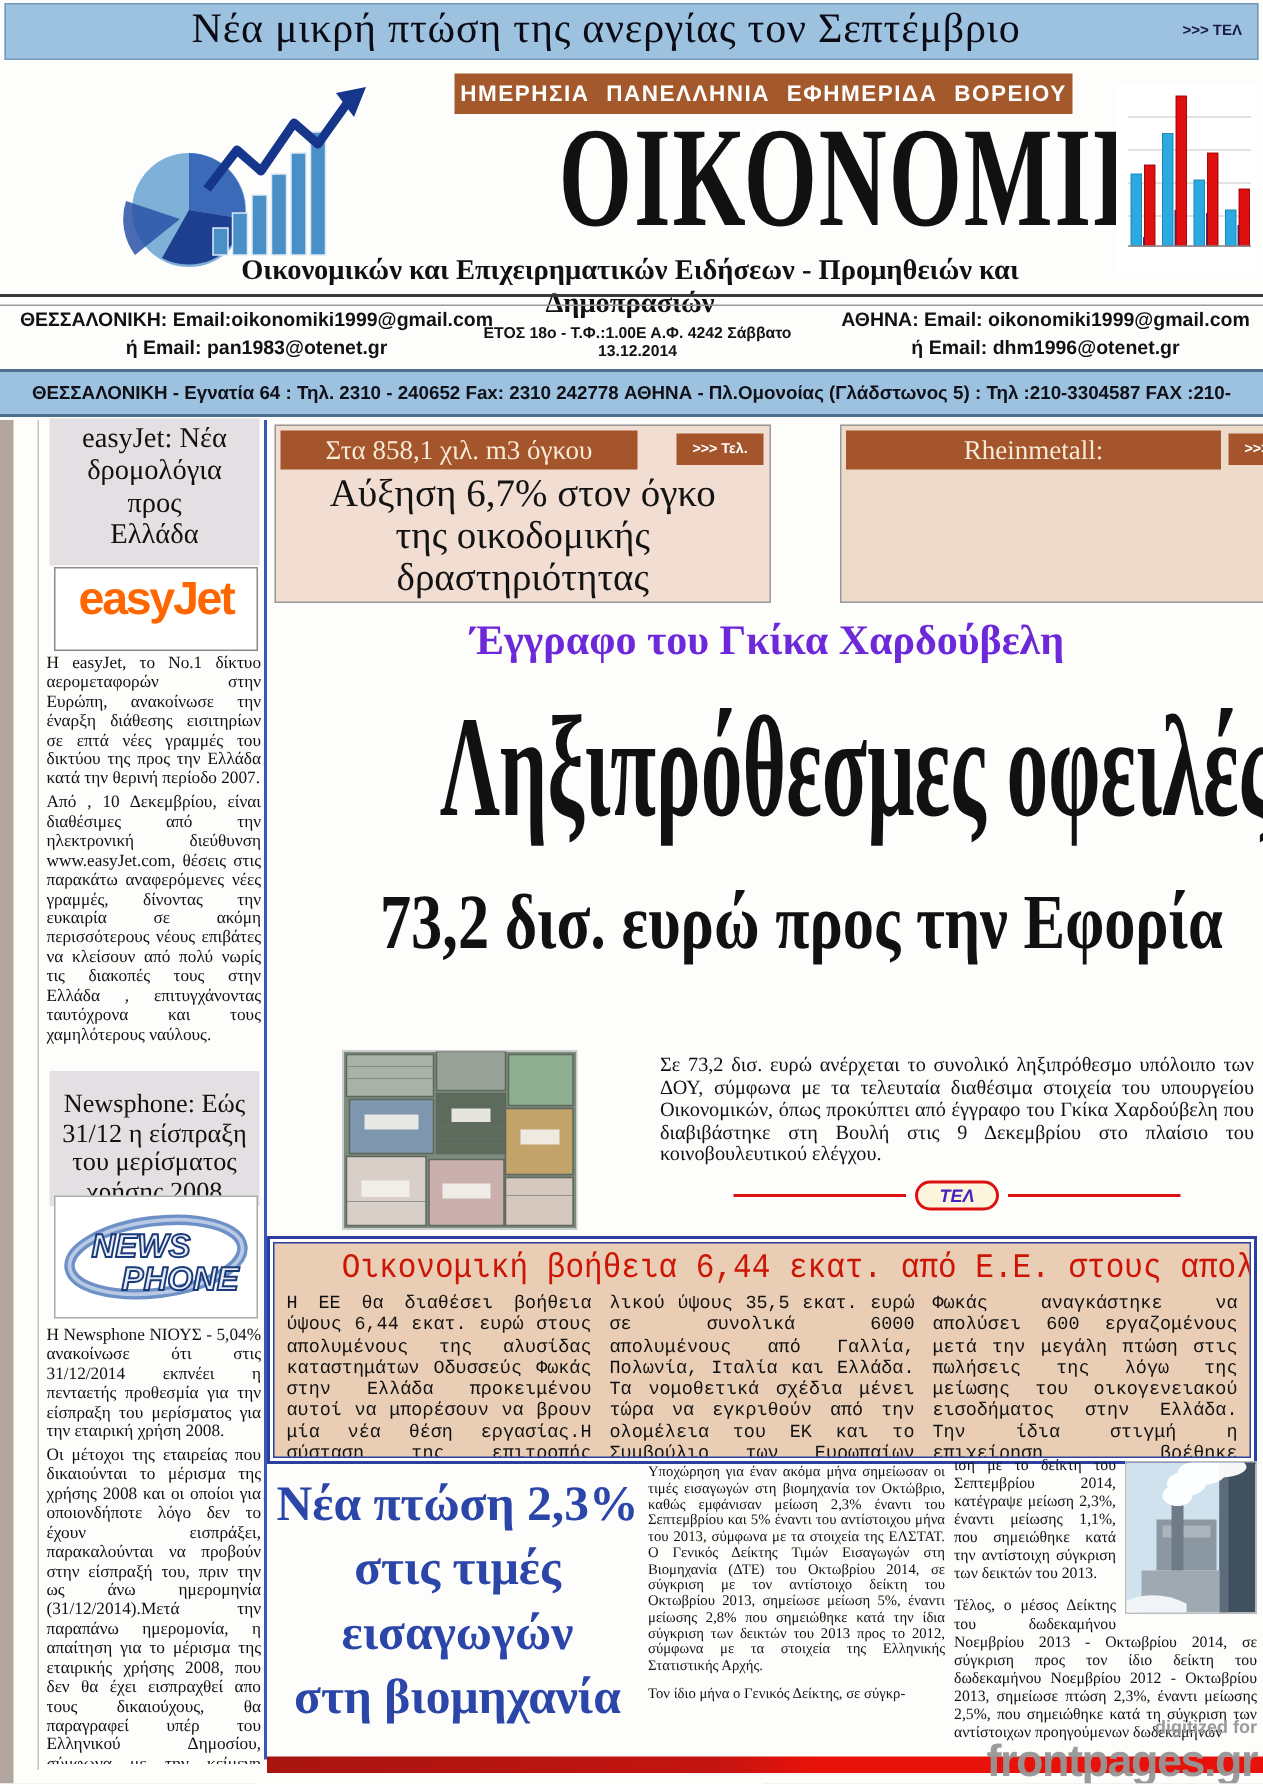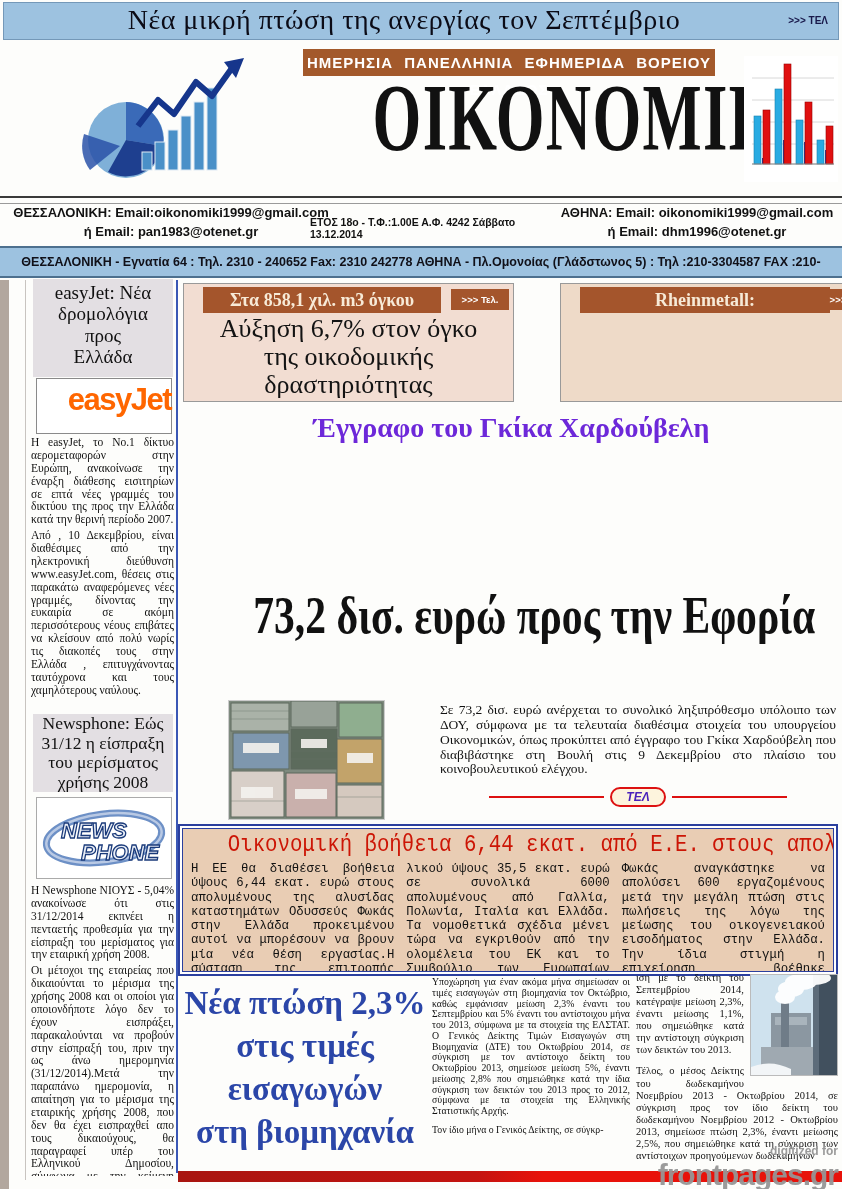--- a/index.html
+++ b/index.html
@@ -22,50 +22,50 @@
   .mast-title{left:255px;top:66px;width:490px;text-align:center;line-height:1.1;}
   .mast-title span{display:inline-block;font-size:95px;font-weight:bold;transform:scaleX(.66);
                    transform-origin:center;white-space:nowrap;letter-spacing:2px;}
   .mast-sub{left:110px;top:170px;width:620px;text-align:center;font-weight:bold;font-size:19px;}
   .mini-chart{left:744px;top:56px;width:94px;height:126px;}
   .header-rule{left:0;top:196px;width:842px;height:5px;border-top:2px solid #3a3a3a;border-bottom:1px solid #9a9a9a;}
 
   
   .contact-blk{font:bold 13px "Liberation Sans",sans-serif;text-align:center;line-height:1.45;}
   .contact-left{left:4px;top:204px;width:334px;}
-  .issue-info{left:310px;top:216px;width:230px;text-align:left;font:bold 10.5px "Liberation Sans",sans-serif;}
+  .issue-info{left:310px;top:216px;width:230px;text-align:center;font:bold 10.5px "Liberation Sans",sans-serif;}
   .contact-right{left:556px;top:204px;width:282px;}
   .address-bar{left:0;top:246px;width:842px;height:28px;background:#9dc2e0;
                border-top:2px solid #4d708e;border-bottom:2px solid #4d708e;
                font:bold 12.5px "Liberation Sans",sans-serif;text-align:center;line-height:28px;color:#101018;}
 
   
   .left-strip{left:0;top:280px;width:9px;height:909px;background:#b2a79e;}
   .sidebar-left-line{left:25px;top:280px;width:1px;height:900px;background:#c8c4c0;}
   .blue-divider{left:176px;top:280px;width:2px;height:893px;background:#3a57b5;}
 
   
   .sb-head{background:#e3dfe3;text-align:center;overflow:hidden;}
   .sb-head-1{left:33px;top:279px;width:140px;height:95px;font-size:19px;line-height:1.12;padding-top:3px;}
   .easyjet-logo{left:36px;top:378px;width:134px;height:54px;background:#fff;border:1px solid #8a8a8a;
-                text-align:right;line-height:52px;}
+                text-align:center;line-height:52px;}
   .easyjet-logo span{color:#ff6600;font:bold 31px "Liberation Sans",sans-serif;letter-spacing:-1.5px;}
   .sb-body{width:143px;font-size:11.5px;line-height:1.12;text-align:justify;}
   .sb-body-1{left:31px;top:436px;height:270px;overflow:hidden;}
   .sb-body p{margin:0 0 3px 0;}
-  .sb-head-2{left:33px;top:714px;width:140px;height:78px;font-size:17.5px;line-height:1.12;padding-top:0;}
+  .sb-head-2{left:33px;top:714px;width:140px;height:78px;font-size:17.5px;line-height:1.12;padding-top:12px;}
   .newsphone-logo{left:36px;top:797px;width:134px;height:80px;background:#fff;border:1px solid #aaa;}
   .sb-body-2{left:31px;top:884px;height:292px;overflow:hidden;}
 
   
   .teaser-box{border:1px solid #999;overflow:hidden;}
   .box-a{left:183px;top:283px;width:329px;height:117px;background:#f2ddd2;}
   .box-b{left:520px;top:283px;width:320px;height:117px;background:#eedac8;margin-left:40px;}
-  .kicker-bar{position:absolute;left:19px;top:3px;height:26px;background:#a4552c;color:#f7ead7;
-              font-size:18px;text-align:center;line-height:26px;font-weight:bold;}
+  .kicker-bar{position:absolute;left:3px;top:3px;height:26px;background:#a4552c;color:#f7ead7;
+              font-size:18px;text-align:center;line-height:26px;}
   .box-a .kicker-bar{width:238px;}
   .box-b .kicker-bar{width:250px;}
   .more-badge{position:absolute;top:5px;right:4px;width:58px;height:21px;background:#a4552c;color:#fff;
               font:bold 9.5px "Liberation Sans",sans-serif;text-align:center;line-height:21px;cursor:pointer;}
   .teaser-headline{position:absolute;left:0;top:31px;width:100%;text-align:center;font-size:26px;line-height:1.08;color:#131313;}
 
   
   .lead-kicker{left:183px;top:412px;width:657px;text-align:center;color:#6d28d9;font-weight:bold;font-size:28px;}
   .lead-h1{left:92px;top:441px;width:657px;text-align:center;}
   .lead-h1 span{display:inline-block;font-size:96px;font-weight:bold;white-space:nowrap;
@@ -129,20 +129,21 @@
       <rect x="127" y="34" width="10" height="82"></rect>
     </g>
     <polyline points="58,72 78,46 94,60 116,28 132,42 152,14" fill="none" stroke="#16368c" stroke-width="6" stroke-linejoin="round"></polyline>
     <polygon points="144,8 164,4 156,24" fill="#16368c"></polygon>
   </svg>
 
   <div class="abs tagline">ΗΜΕΡΗΣΙΑ ΠΑΝΕΛΛΗΝΙΑ ΕΦΗΜΕΡΙΔΑ ΒΟΡΕΙΟΥ ΕΛΛΑΔΟΣ</div>
   <div class="abs mast-title">
     <span>ΟΙΚΟΝΟΜΙΚΗ</span>
   </div>
+  <div class="abs mast-sub">Οικονομικών και Επιχειρηματικών Ειδήσεων - Προμηθειών και Δημοπρασιών</div>
 
   <svg class="abs mini-chart" viewBox="0 0 94 126">
     <rect x="0" y="0" width="94" height="126" fill="#ffffff"></rect>
     <g stroke="#d8d8d8" stroke-width="1">
       <line x1="8" y1="22" x2="90" y2="22"></line>
         <line x1="8" y1="44" x2="90" y2="44"></line>
       <line x1="8" y1="66" x2="90" y2="66"></line>
         <line x1="8" y1="88" x2="90" y2="88"></line>
       <line x1="8" y1="108" x2="90" y2="108"></line>
     </g>
@@ -214,20 +215,23 @@
 της οικοδομικής
 δραστηριότητας</div>
   </div>
 
   <div class="abs teaser-box box-b">
     <div class="kicker-bar">Rheinmetall:</div>
     <div class="more-badge">&gt;&gt;&gt; Τελ.</div>
   </div>
 
   <div class="abs lead-kicker">Έγγραφο του Γκίκα Χαρδούβελη</div>
+  <div class="abs lead-h1">
+    <span>Ληξιπρόθεσμες οφειλές</span>
+  </div>
   <div class="abs lead-h2">
     <span>73,2 δισ. ευρώ προς την Εφορία</span>
   </div>
 
   <svg class="abs money-img" viewBox="0 0 155 118">
     <rect width="155" height="118" fill="#7e8a7e"></rect>
     <g stroke="#5c685c" stroke-width="1">
       <rect x="2" y="2" width="58" height="28" fill="#aab2a8"></rect>
       <rect x="62" y="0" width="46" height="26" fill="#98a298"></rect>
       <rect x="110" y="2" width="43" height="34" fill="#8fae8f"></rect>

